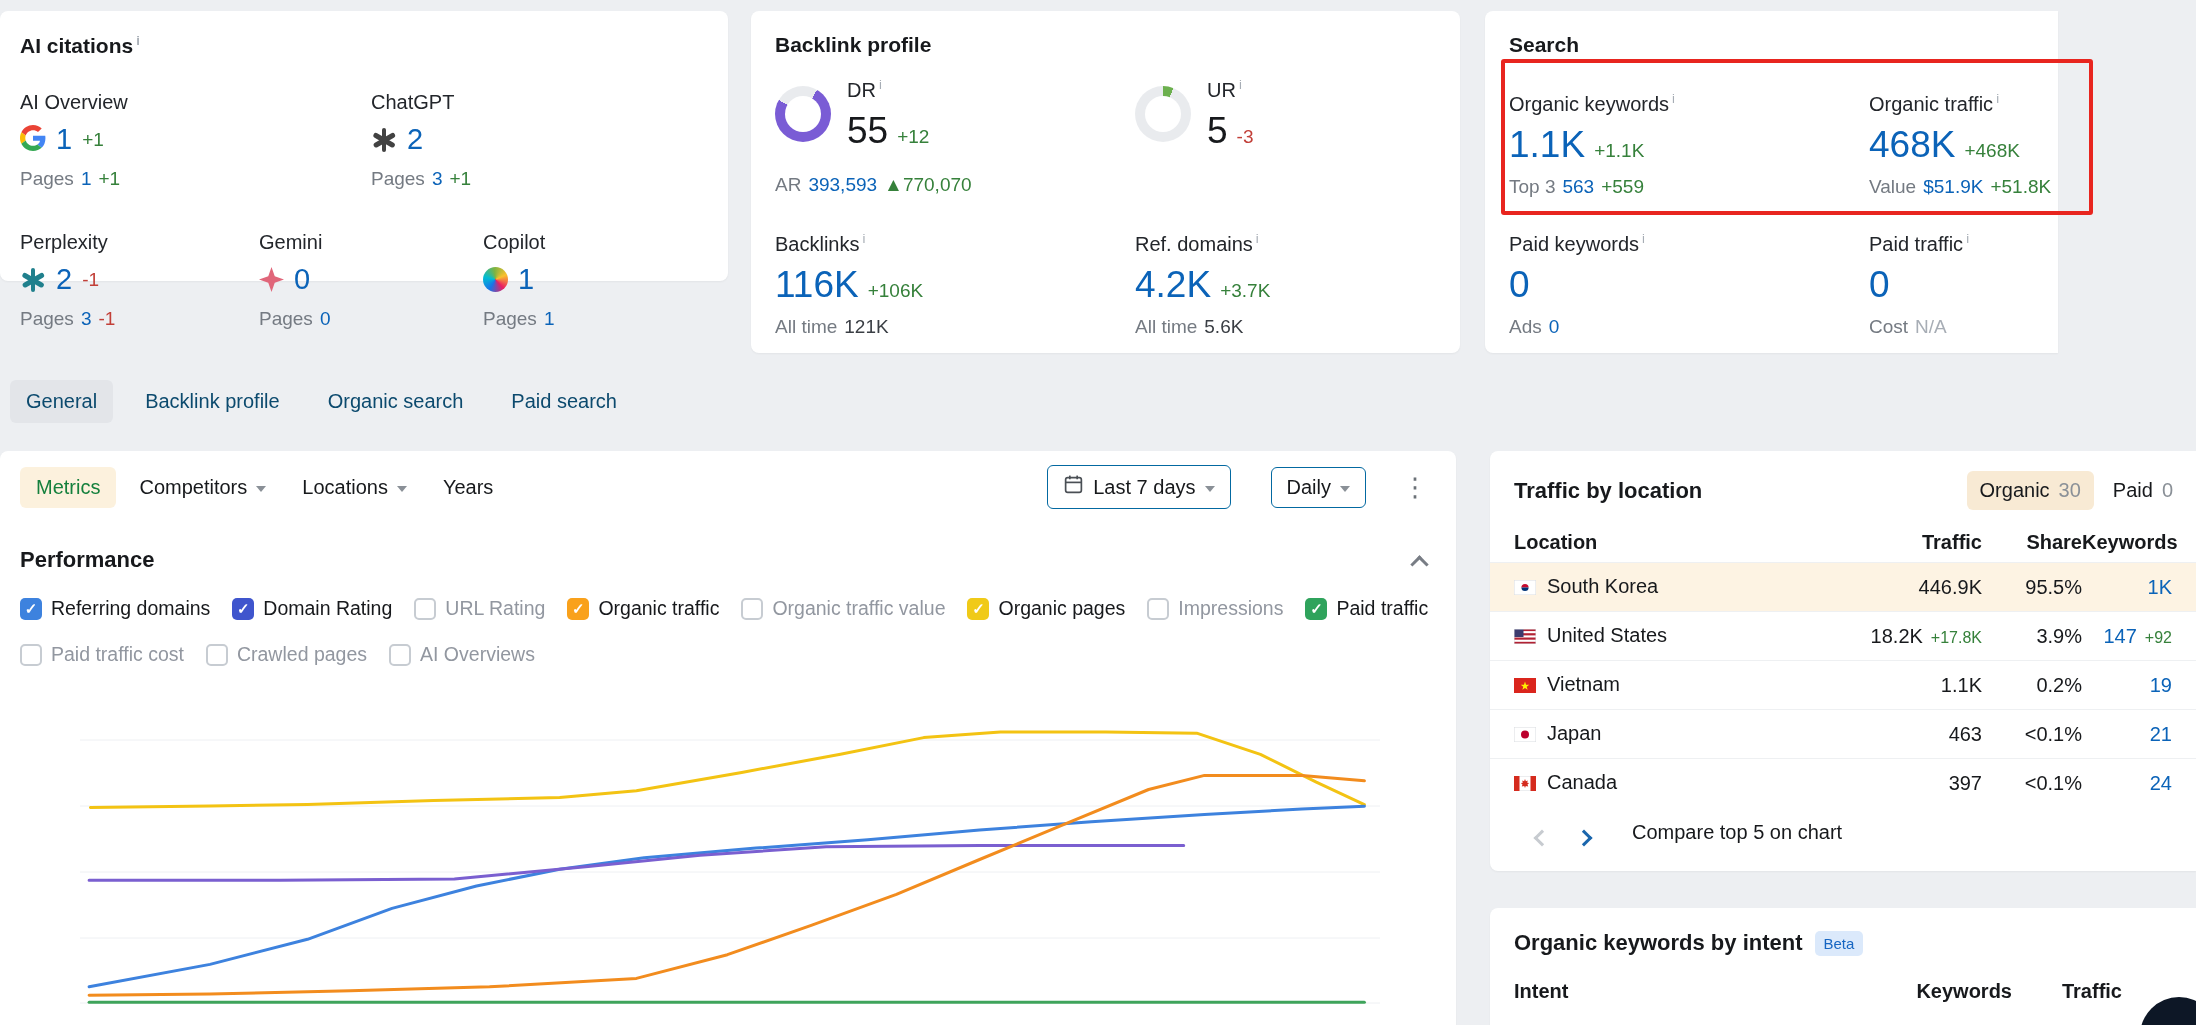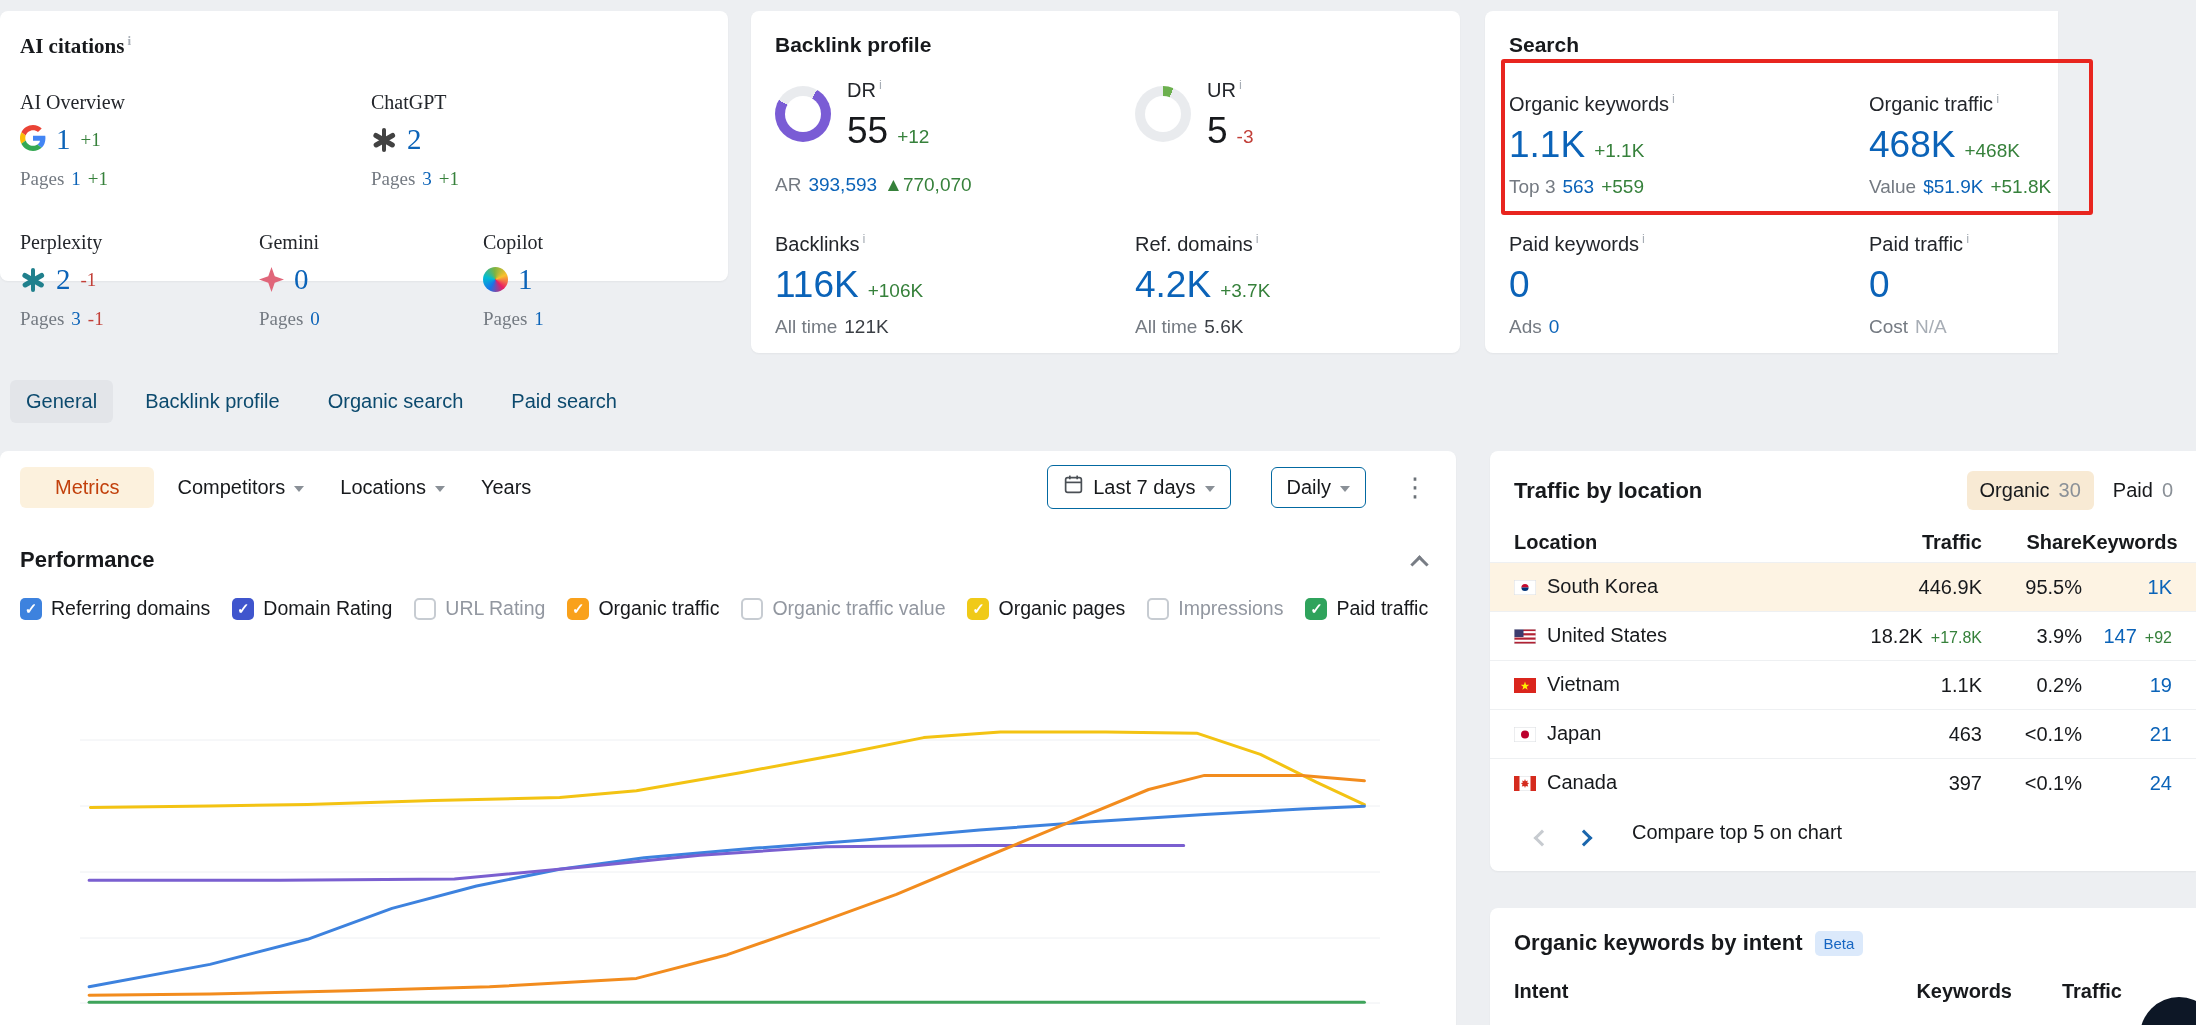--- a/index.html
+++ b/index.html
@@ -3,21 +3,21 @@
 <meta charset="utf-8">
 <style>
   * { margin:0; padding:0; box-sizing:border-box; }
   html,body { width:2196px; height:1025px; }
   body {
     position:relative; overflow:hidden;
     background:#edeff2; color:#17191c;
     font-family:"Liberation Sans", sans-serif;
   }
   .card { position:absolute; background:#fff; border-radius:8px; box-shadow:0 1px 2px rgba(30,33,38,.05); }
-  #card-ai       { left:0;      top:11px;  width:728px; height:270px;font-family:Liberation Serif, serif; }
+  #card-ai       { left:0;      top:11px;  width:728px; height:270px; }
   #card-backlink { left:751px;  top:11px;  width:709px; height:342px; }
   #card-search   { left:1485px; top:11px;  width:573px; height:342px; border-radius:8px 0 0 8px; }
   .card-title { position:absolute; left:20px; top:22px; font-size:21px; font-weight:700; }
   #card-backlink .card-title, #card-search .card-title { left:24px; }
   .info { color:#a7adb5; font-size:13px; margin-left:3px; vertical-align:super; }
 
   .metric { position:absolute; }
   .m-label { font-size:20px; color:#23262b; margin-bottom:9px; white-space:nowrap; }
   .m-val { display:flex; align-items:baseline; gap:9px; margin-bottom:11px; }
   .big  { font-size:37px; line-height:1.08; }
@@ -55,21 +55,21 @@
 
   
   #tabs { position:absolute; left:10px; top:380px; display:flex; gap:16px; align-items:center; }
   .tab { font-size:20px; padding:10px 16px; border-radius:6px; background:transparent; border:none; color:#0c4a6e; cursor:pointer; }
   .tab.active { background:#e3e5e9; }
 
   
   #main-panel { position:absolute; left:0; top:451px; width:1456px; height:574px; background:#fff; border-radius:8px 8px 0 0; box-shadow:0 1px 2px rgba(30,33,38,.05); }
   #toolbar { position:absolute; left:20px; right:28px; top:13px; height:46px; display:flex; align-items:center; gap:10px; }
   .btn { display:flex; align-items:center; gap:9px; font-size:20px; border-radius:6px; padding:9px 13px; background:transparent; border:none; color:#17191c; cursor:pointer; white-space:nowrap; }
-  .btn.metrics { background:#fcf1dd; color:#c2410c; padding:9px 35px; }
+  .btn.metrics { background:#fcf1dd; color:#15803d; padding:9px 16px; }
   .btn.bordered { border:1px solid #0369a1; background:#fff; padding:8px 15px; }
   .caret { width:0; height:0; border-left:5.5px solid transparent; border-right:5.5px solid transparent; border-top:6.5px solid #8a9097; margin-top:3px; }
   .kebab { font-size:26px; color:#6b7177; background:none; border:none; cursor:pointer; line-height:1; }
   #date-btn { margin-left:auto; }
   #daily-btn { margin-left:30px; }
   #toolbar .kebab { margin-left:26px; }
 
   #perf-head { position:absolute; left:20px; right:30px; top:96px; display:flex; align-items:center; }
   .perf-title { font-size:22px; font-weight:700; }
   .chev-up { margin-left:auto; width:13px; height:13px; border-left:3px solid #787d85; border-top:3px solid #787d85; transform:rotate(45deg); margin-top:8px; cursor:pointer; }
@@ -393,20 +393,34 @@
         <span class="cb-lab muted">Impressions</span>
       </label>
     <label class="cbx">
         <span class="cb on" style="--c:#2fa35c">
           <span class="tick">✓</span>
         </span>
         <span class="cb-lab">Paid traffic</span>
       </label>
   </div>
 
+  <div class="cb-row" id="cb-row2">
+    <label class="cbx">
+        <span class="cb off"></span>
+        <span class="cb-lab muted">Paid traffic cost</span>
+      </label>
+    <label class="cbx">
+        <span class="cb off"></span>
+        <span class="cb-lab muted">Crawled pages</span>
+      </label>
+    <label class="cbx">
+        <span class="cb off"></span>
+        <span class="cb-lab muted">AI Overviews</span>
+      </label>
+  </div>
 
   <div id="chart">
     <svg width="1300" height="335" viewBox="0 0 1300 335" preserveAspectRatio="none">
       <g stroke="#eef0f3" stroke-width="1">
         <line x1="0" y1="52" x2="1300" y2="52"></line>
         <line x1="0" y1="118" x2="1300" y2="118"></line>
         <line x1="0" y1="184" x2="1300" y2="184"></line>
         <line x1="0" y1="250" x2="1300" y2="250"></line>
         <line x1="0" y1="315" x2="1300" y2="315"></line>
       </g>

